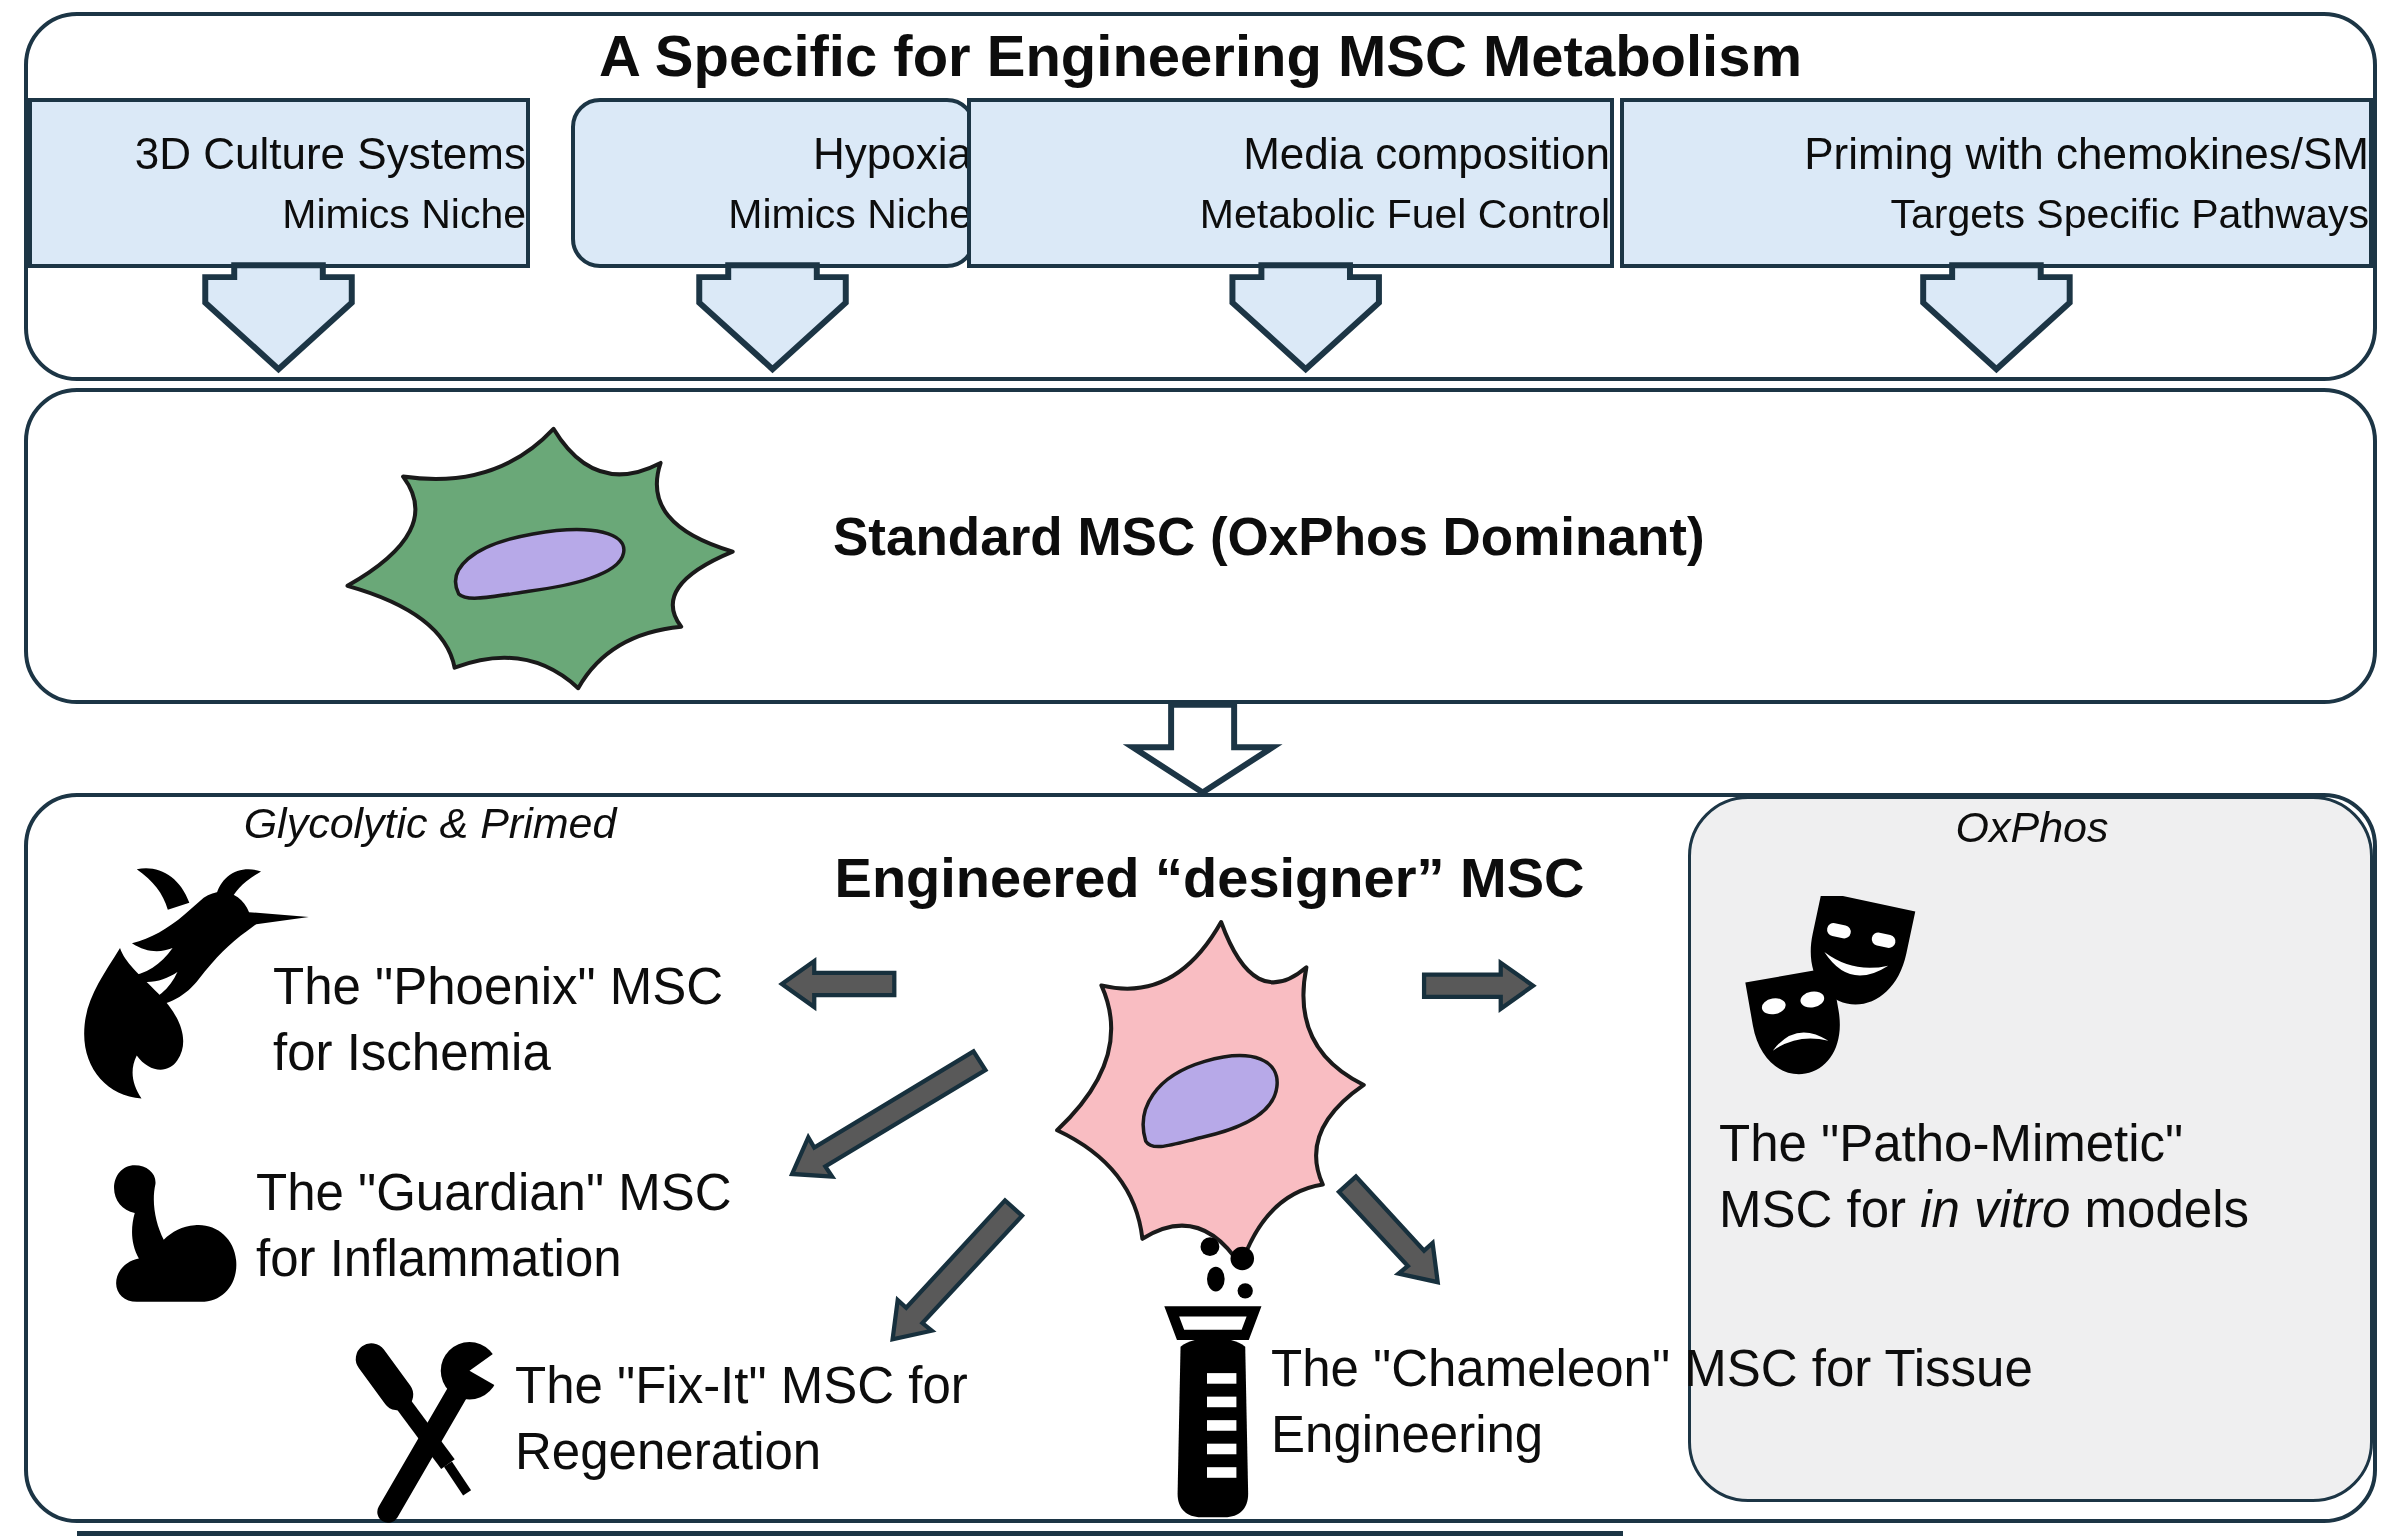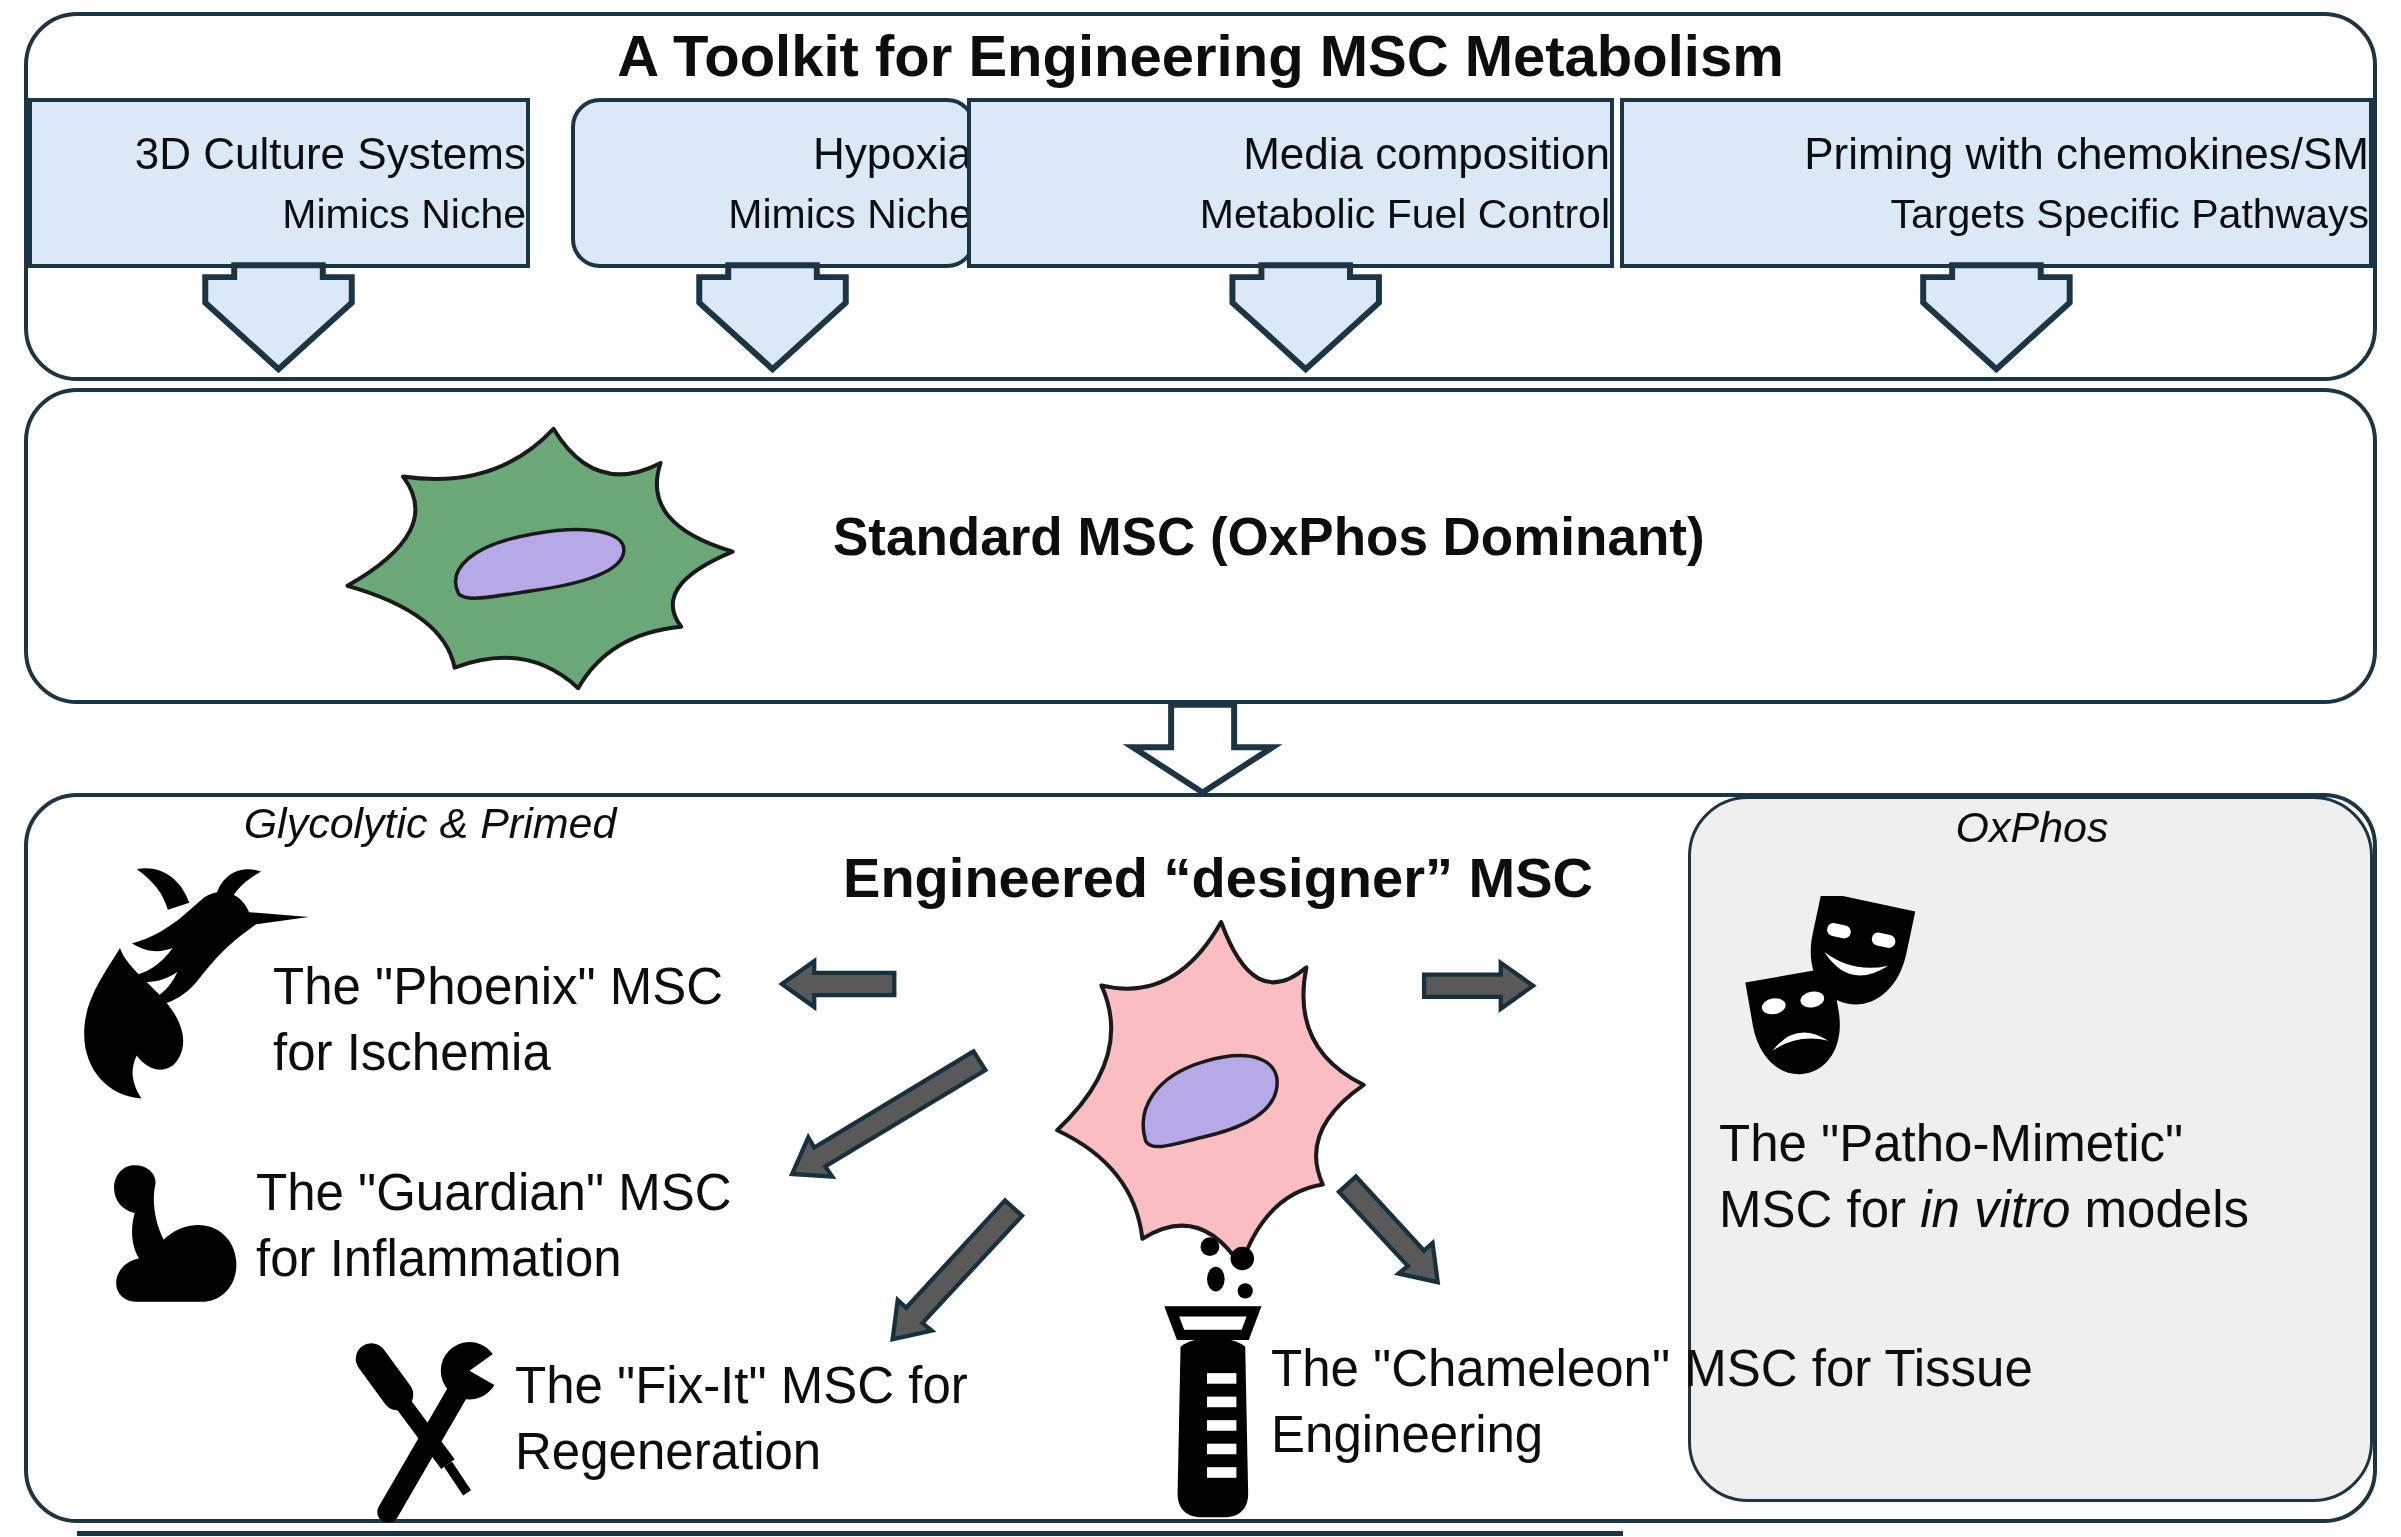--- a/index.html
+++ b/index.html
@@ -27,21 +27,21 @@
   .toolbox .t1{font-size:44px;}
   .toolbox .t2{font-size:41px;}
   .tb1{left:28px;width:502px;}
   .tb2{left:571px;width:405px;border-radius:29px;}
   .tb3{left:967px;width:647px;}
   .tb4{left:1620px;width:753px;}
   .midlabel{position:absolute;left:833px;top:506px;width:903px;font-size:53px;font-weight:700;white-space:nowrap;}
   .heading-italic{position:absolute;font-size:43px;font-style:italic;text-align:center;white-space:nowrap;}
   .h-glyco{left:153px;top:799px;width:554px;}
   .h-oxphos{left:1832px;top:803px;width:400px;}
-  .h-designer{position:absolute;left:826px;top:845px;width:767px;text-align:right;
+  .h-designer{position:absolute;left:826px;top:845px;width:767px;text-align:center;
     font-size:56px;font-weight:700;white-space:nowrap;}
   .outcome{position:absolute;font-size:51px;line-height:66px;white-space:nowrap;}
   .oc-phoenix{left:273px;top:954px;}
   .oc-guardian{left:256px;top:1160px;}
   .oc-fixit{left:515px;top:1353px;}
   .oc-chameleon{left:1271px;top:1336px;}
   .oc-patho{left:1719px;top:1111px;}
   .ital{font-style:italic;}
   svg{position:absolute;display:block;}
   .overlay{left:0;top:0;pointer-events:none;}
@@ -50,21 +50,21 @@
 </head>
 <body>
 
 <div class="canvas">
 
   <div class="section sec-top"></div>
   <div class="section sec-mid"></div>
   <div class="section sec-bot"></div>
   <div class="gray-panel"></div>
 
-  <div class="title">A Toolkit for Engineering MSC Metabolism</div>
+  <div class="title">A Specific for Engineering MSC Metabolism</div>
 
   <div class="toolbox tb1">
     <div class="t1">3D Culture Systems</div>
     <div class="t2">Mimics Niche</div>
   </div>
   <div class="toolbox tb2">
     <div class="t1">Hypoxia</div>
     <div class="t2">Mimics Niche</div>
   </div>
   <div class="toolbox tb3">

